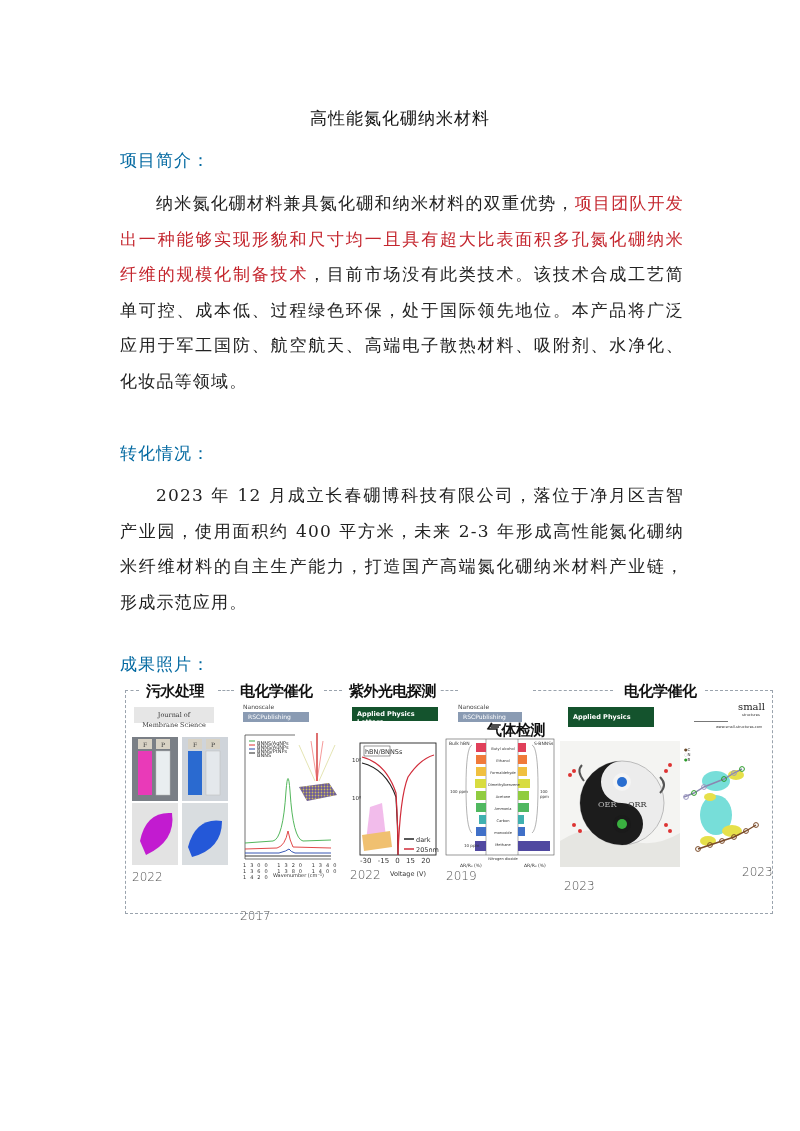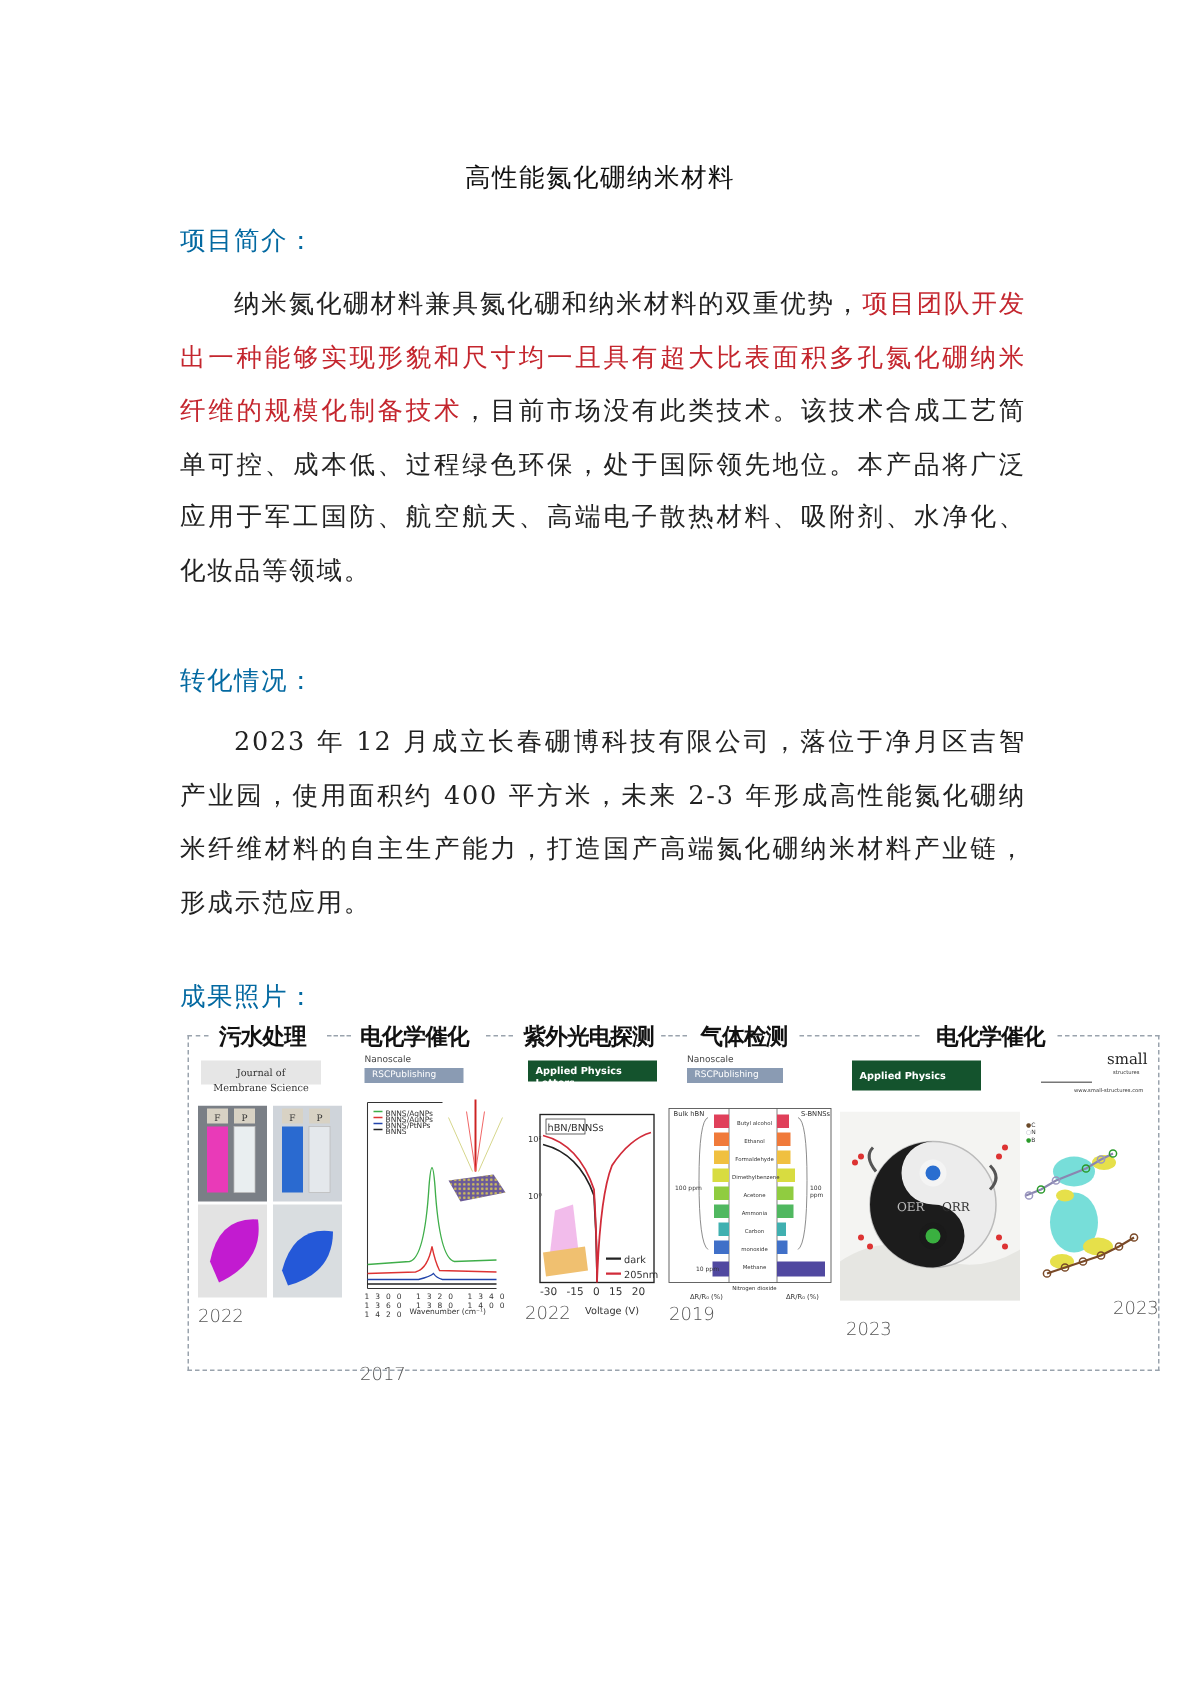--- a/index.html
+++ b/index.html
@@ -49,21 +49,21 @@
   <div class="dash" style="left:7px; width:14px;"></div>
   <div class="dash" style="left:100px; width:16px;"></div>
   <div class="dash" style="left:206px; width:18px;"></div>
   <div class="dash" style="left:318px; width:22px;"></div>
   <div class="dash" style="left:415px; width:80px;"></div>
   <div class="dash" style="left:587px; width:68px;"></div>
 
   <div class="cat" style="left:24px;">污水处理</div>
   <div class="cat" style="left:118px;">电化学催化</div>
   <div class="cat" style="left:227px;">紫外光电探测</div>
-  <div class="cat" style="left:345px;">气体检测</div>
+  <div class="cat" style="left:365px;margin-top:39px;">气体检测</div>
   <div class="cat" style="left:502px;">电化学催化</div>
 
   <div class="panel" style="left:12px; width:100px;">
     <div class="journal-box journal-gray" style="left:4px; top:0px; width:80px; height:16px; line-height:10px;">Journal of Membrane Science</div>
     <svg style="position:absolute; left:2px; top:30px;" width="96" height="130">
       <rect x="0" y="0" width="46" height="64" fill="#7a7f86"></rect>
       <rect x="50" y="0" width="46" height="64" fill="#cfd4da"></rect>
       <rect x="6" y="2" width="14" height="10" fill="#d8d2c4"></rect>
         <rect x="24" y="2" width="14" height="10" fill="#d8d2c4"></rect>
       <text x="13" y="10" font-size="6" text-anchor="middle" fill="#333">F</text>

